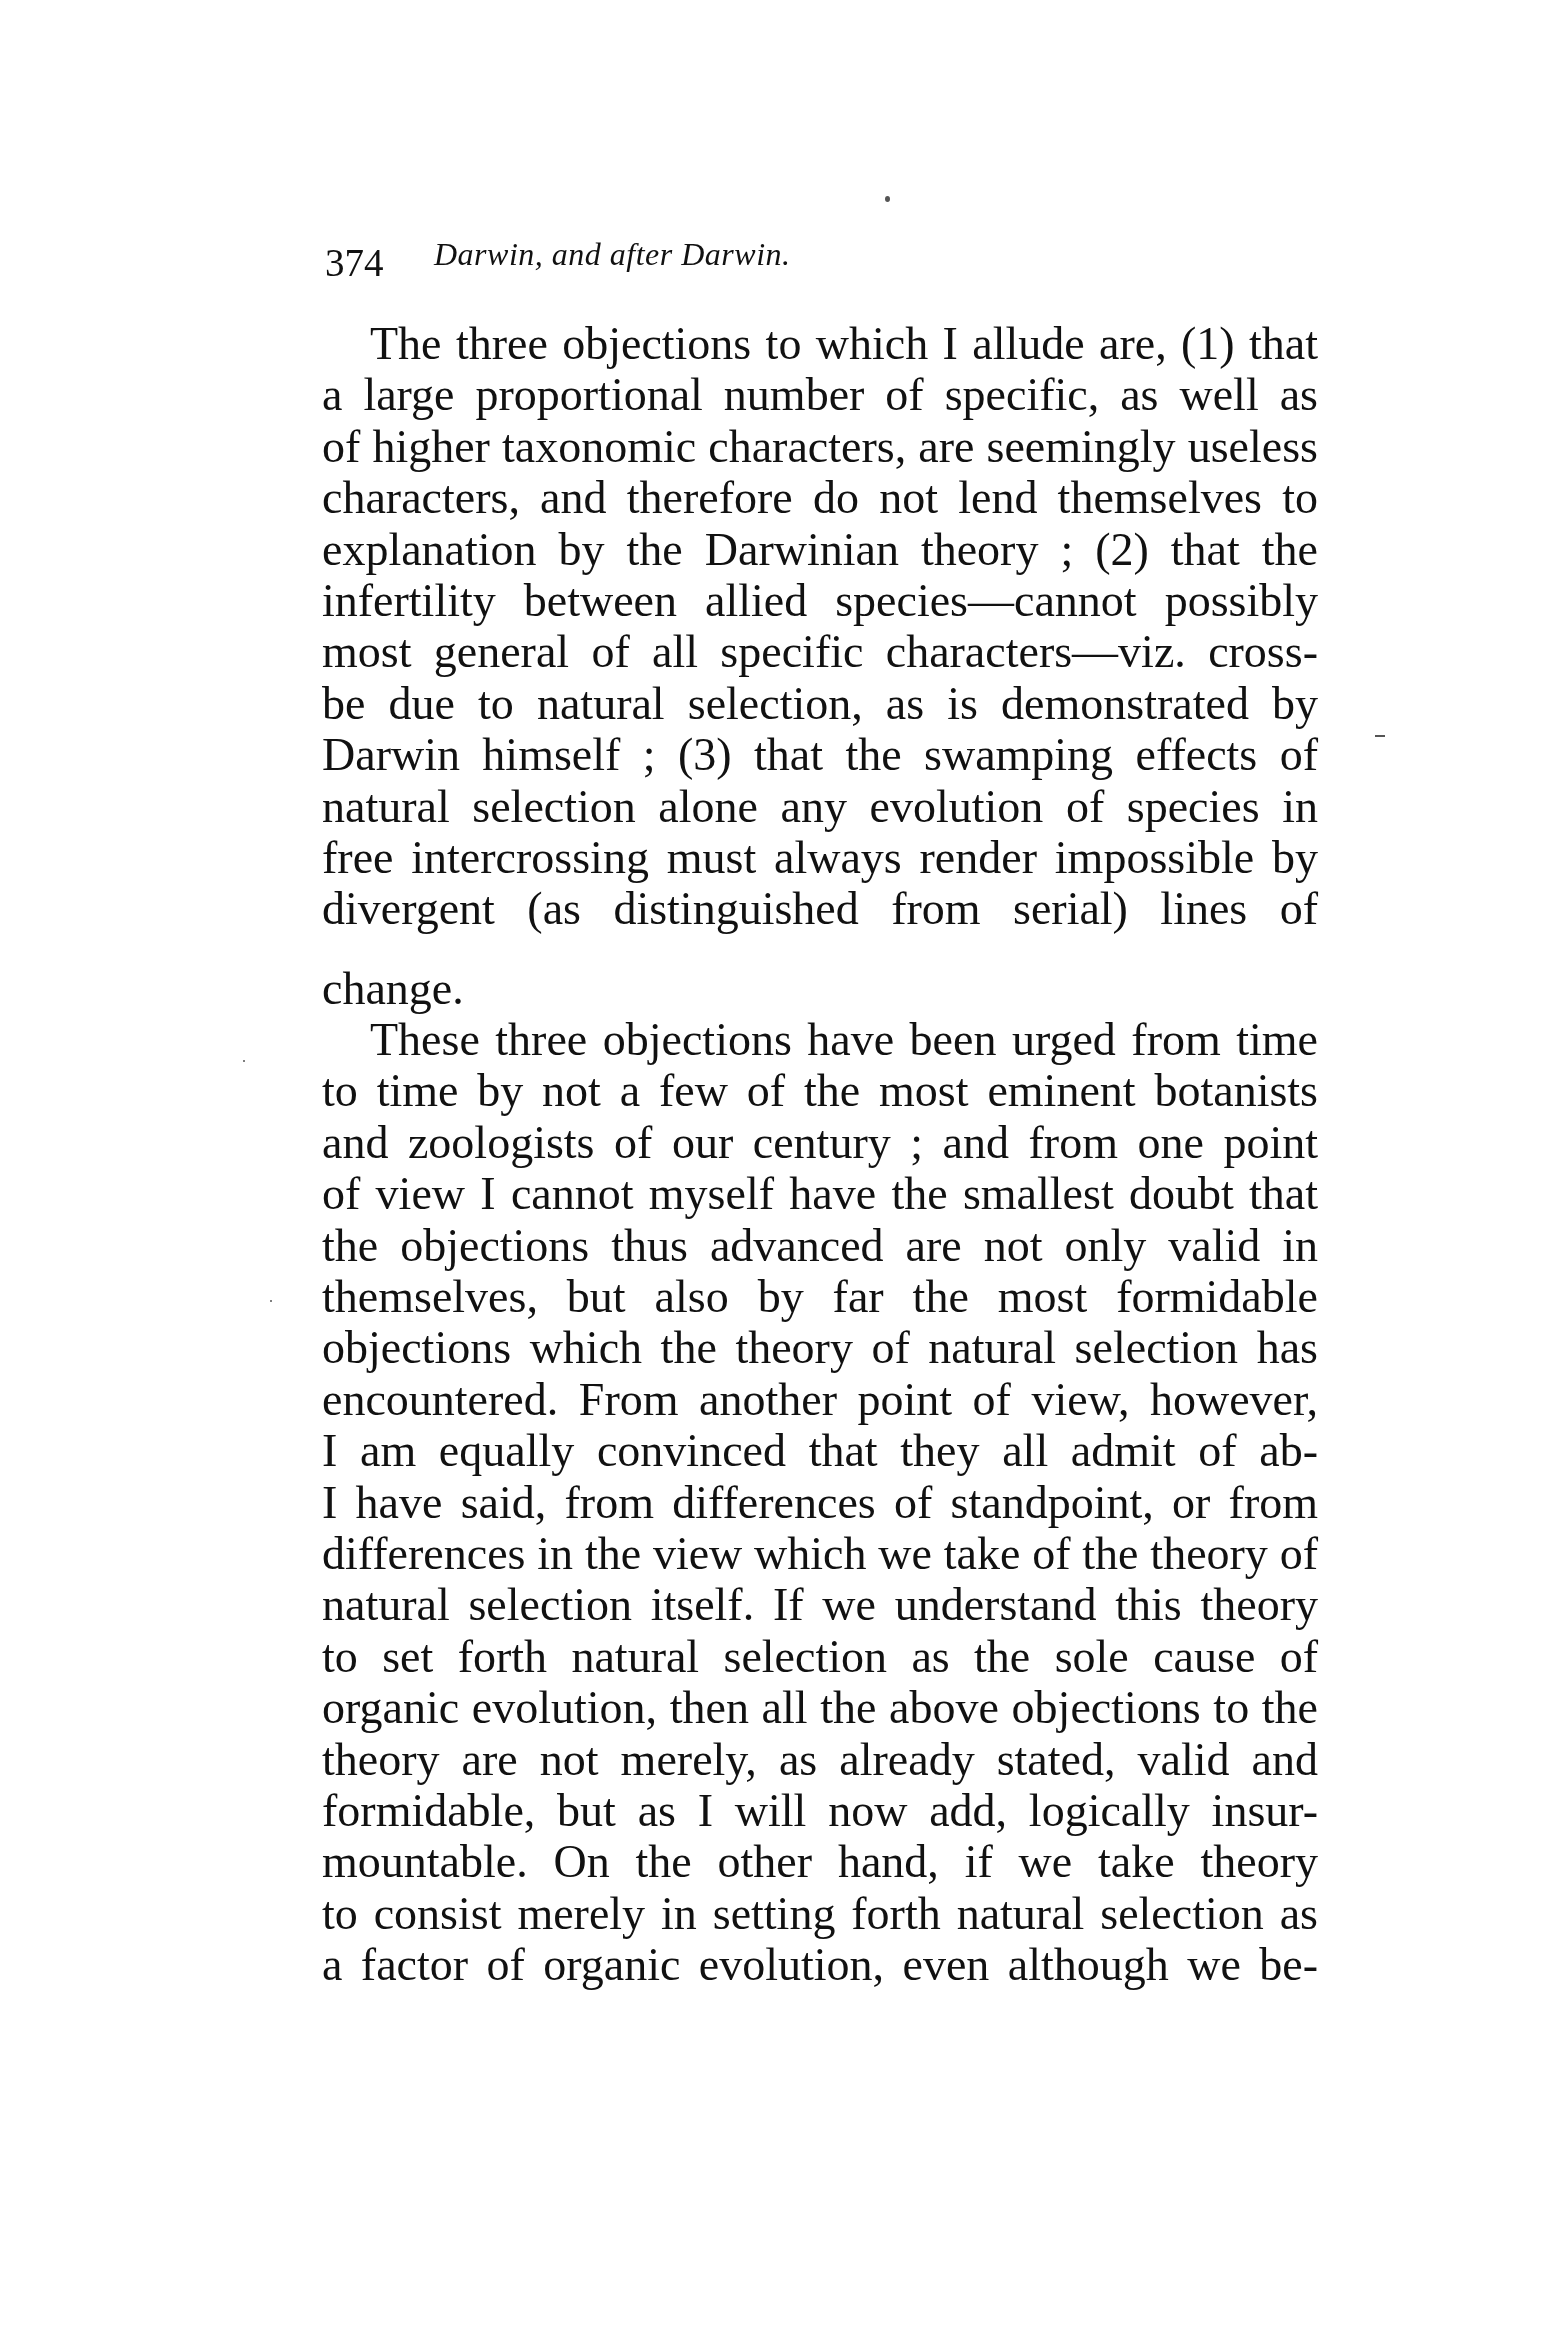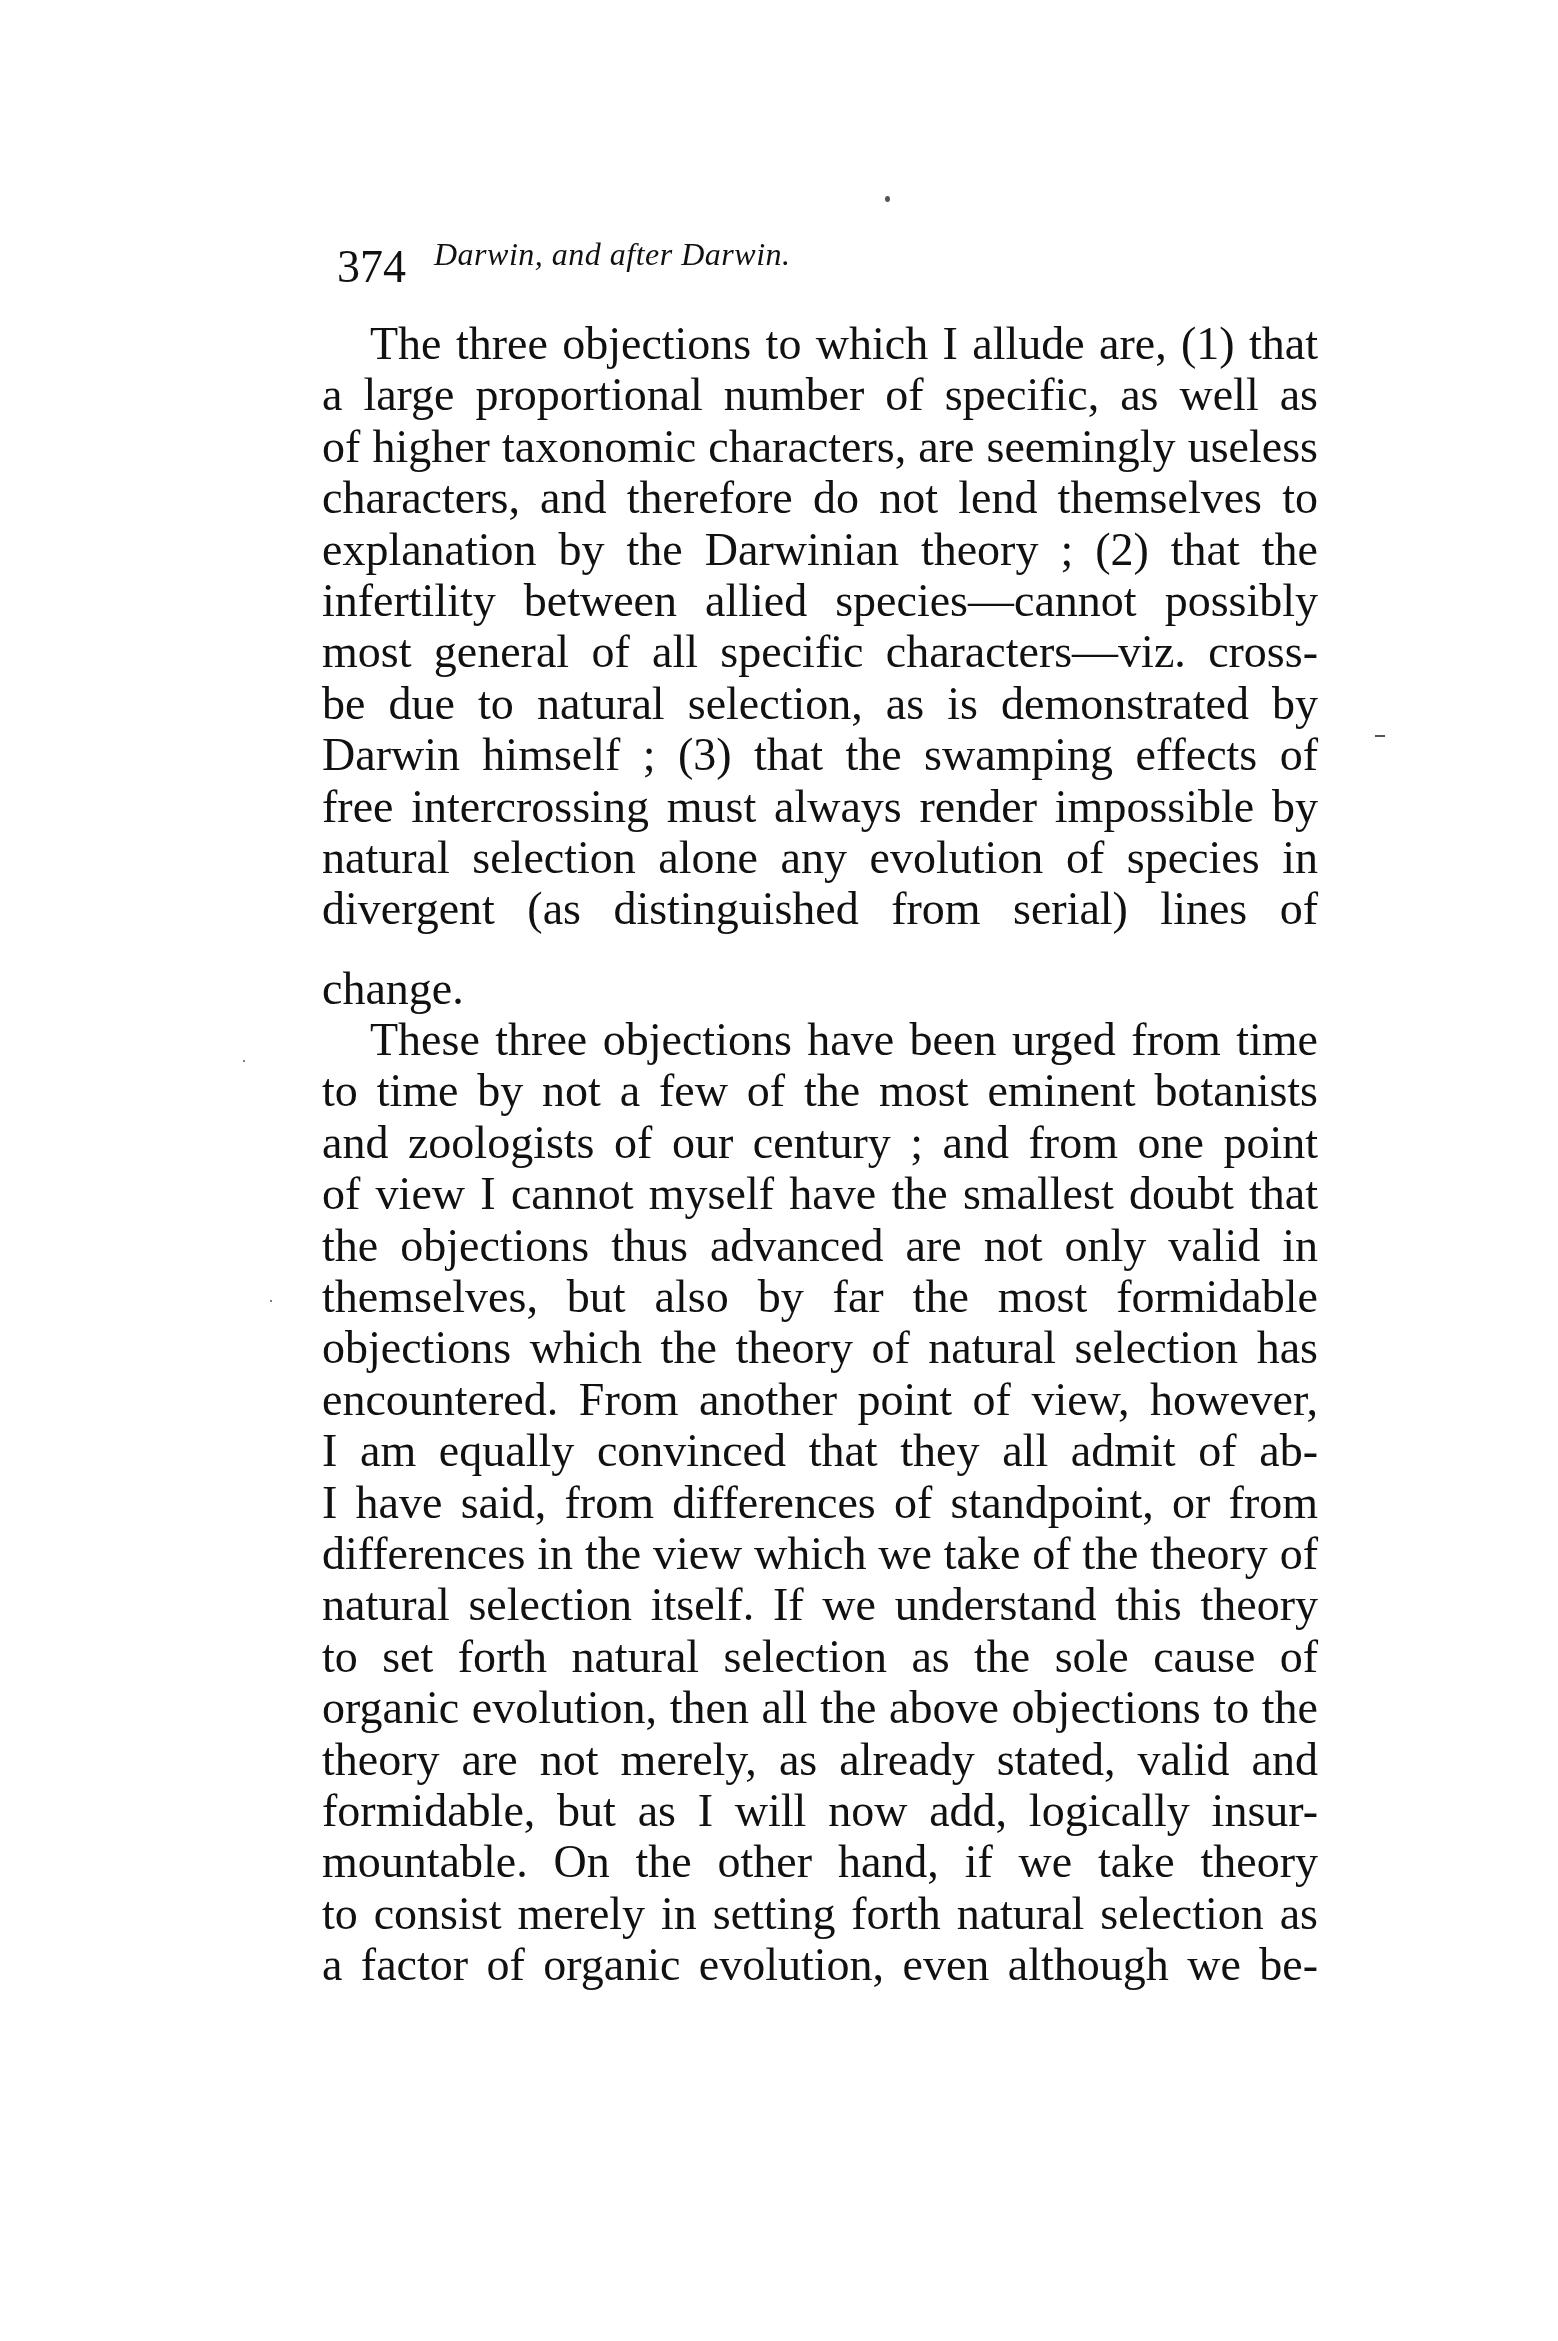--- a/index.html
+++ b/index.html
@@ -1,19 +1,19 @@
 <!DOCTYPE html>
 <html><head>
 <meta charset="utf-8">
 <style>
   html, body { margin: 0; padding: 0; background: #ffffff; }
   body { width: 1558px; height: 2341px; position: relative; overflow: hidden; }
   .page { position: absolute; left: 0; top: 0; width: 1558px; height: 2341px; background: #fff; }
   .header { position: absolute; left: 322px; top: 236px; width: 1000px; height: 60px; font-family: "Liberation Serif", "DejaVu Serif", serif; color: #111; }
-  .page-num { position: absolute; left: 15px; top: 4px; font-size: 46px; }
+  .page-num { position: absolute; left: 3px; top: 4px; font-size: 39px; }
   .running-title { position: absolute; left: 112px; top: 0; font-size: 32px; font-style: italic; letter-spacing: 0.5px; }
   .body { position: absolute; left: 322px; top: 318px; width: 996px; font-family: "Liberation Serif", "DejaVu Serif", serif; font-size: 46px; line-height: 51.4px; color: #111; }
   .line { display: block; text-align: justify; text-align-last: justify; white-space: nowrap; height: 51.4px; }
   .line.last { text-align-last: left; margin-top: 28px; }
   .line.indent { padding-left: 48px; }
   .speck { position: absolute; background: #555; border-radius: 50%; }
 </style>
 </head>
 <body>
 
@@ -27,22 +27,22 @@
     <div>
       <span class="line indent">The three objections to which I allude are, (1) that</span>
       <span class="line">a large proportional number of specific, as well as</span>
       <span class="line">of higher taxonomic characters, are seemingly useless</span>
       <span class="line">characters, and therefore do not lend themselves to</span>
       <span class="line">explanation by the Darwinian theory ; (2) that the</span>
       <span class="line">infertility between allied species—cannot possibly</span>
       <span class="line">most general of all specific characters—viz. cross-</span>
       <span class="line">be due to natural selection, as is demonstrated by</span>
       <span class="line">Darwin himself ; (3) that the swamping effects of</span>
+      <span class="line">natural selection alone any evolution of species in</span>
       <span class="line">free intercrossing must always render impossible by</span>
-      <span class="line">natural selection alone any evolution of species in</span>
       <span class="line">divergent (as distinguished from serial) lines of</span>
       <span class="line last">change.</span>
     </div>
     <div>
       <span class="line indent">These three objections have been urged from time</span>
       <span class="line">to time by not a few of the most eminent botanists</span>
       <span class="line">and zoologists of our century ; and from one point</span>
       <span class="line">of view I cannot myself have the smallest doubt that</span>
       <span class="line">the objections thus advanced are not only valid in</span>
       <span class="line">themselves, but also by far the most formidable</span>

